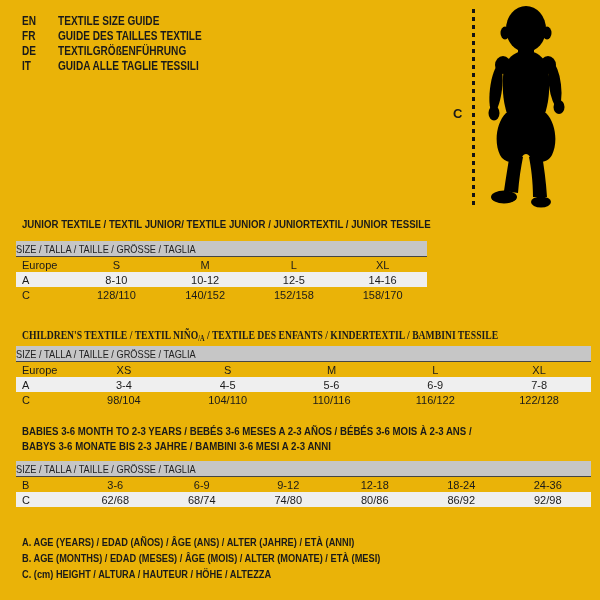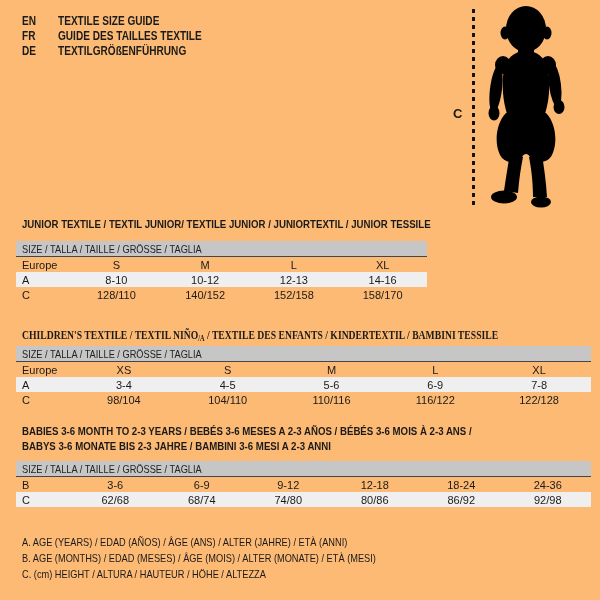--- a/index.html
+++ b/index.html
@@ -1,20 +1,20 @@
 <!DOCTYPE html>
 <html><head>
 <meta charset="utf-8">
 <style>
   html,body { margin:0; padding:0; }
   body {
     width:600px; height:600px; background:#ffffff;
     font-family:"Liberation Sans", sans-serif; color:#1a1a1a;
   }
-  .page { position:relative; width:600px; height:600px; overflow:hidden; background:#fdba74; }
+  .page { position:relative; width:600px; height:600px; overflow:hidden; background:#eab308; }
 
   
   .cond { display:inline-block; transform:scaleX(0.84); transform-origin:0 50%; white-space:nowrap; }
 
   
   .lang-block { position:absolute; left:22px; top:13px; }
   .lang-row { display:flex; height:15px; align-items:center; font-weight:700; font-size:12px; }
   .lang-code { width:36px; flex:0 0 36px; }
 
   
@@ -29,52 +29,56 @@
   .section-title { position:absolute; left:22px; font-weight:700; font-size:11.5px; line-height:14px; white-space:nowrap; }
   .title-two-line { line-height:15.2px; }
   .subscript { font-size:7.5px; vertical-align:-2px; letter-spacing:0; }
 
   
   .size-table { position:absolute; left:16px; font-size:11px; }
   .w-narrow { width:411px; }
   .w-wide { width:575px; }
   .size-bar {
     background:#c6c6c6; height:16px; display:flex; align-items:center;
-    padding-left:6px; box-sizing:border-box; border-bottom:1.6px solid #454545;
+    box-sizing:border-box; border-bottom:1.6px solid #454545;
     font-size:11px; color:#222;
   }
   .trow { display:grid; height:15px; align-items:center; }
   .cols4 .trow { grid-template-columns:56px repeat(4,1fr); }
   .cols5 .trow { grid-template-columns:56px repeat(5,1fr); }
   .cols6 .trow { grid-template-columns:56px repeat(6,1fr); }
   .trow.shaded { background:#efefef; }
   .tcell { text-align:center; }
   .tlabel { text-align:left; padding-left:6px; }
 
   
   .footnotes { position:absolute; left:22px; top:536px; }
-  .footnote { height:15.8px; font-weight:400; font-size:11px; }
+  .footnote { height:15.8px; font-weight:700; font-size:11px; }
 </style>
 </head>
 <body>
 
 <div class="page">
 
   <div class="lang-block">
     <div class="lang-row">
       <span class="lang-code cond">EN</span>
       <span class="cond">TEXTILE SIZE GUIDE</span>
     </div>
     <div class="lang-row">
       <span class="lang-code cond">FR</span>
       <span class="cond">GUIDE DES TAILLES TEXTILE</span>
     </div>
     <div class="lang-row">
       <span class="lang-code cond">DE</span>
       <span class="cond">TEXTILGRÖßENFÜHRUNG</span>
+    </div>
+    <div class="lang-row">
+      <span class="lang-code cond">IT</span>
+      <span class="cond">GUIDA ALLE TAGLIE TESSILI</span>
     </div>
   </div>
 
   <div class="dash-line"></div>
   <div class="measure-label">C</div>
   <svg class="baby-svg" width="88" height="204" viewBox="0 0 88 204">
     <g fill="#000000">
       <ellipse cx="42" cy="24" rx="20" ry="23"></ellipse>
       <ellipse cx="21" cy="28" rx="4.5" ry="6.5"></ellipse>
       <ellipse cx="63" cy="28" rx="4.5" ry="6.5"></ellipse>
@@ -105,21 +109,21 @@
         <div class="tcell tlabel">Europe</div>
         <div class="tcell">S</div>
         <div class="tcell">M</div>
         <div class="tcell">L</div>
         <div class="tcell">XL</div>
       </div>
       <div class="trow shaded" style="background: rgb(239, 239, 239);">
         <div class="tcell tlabel">A</div>
         <div class="tcell">8-10</div>
         <div class="tcell">10-12</div>
-        <div class="tcell">12-13</div>
+        <div class="tcell">12-5</div>
         <div class="tcell">14-16</div>
       </div>
       <div class="trow">
         <div class="tcell tlabel">C</div>
         <div class="tcell">128/110</div>
         <div class="tcell">140/152</div>
         <div class="tcell">152/158</div>
         <div class="tcell">158/170</div>
       </div>
     </div>

